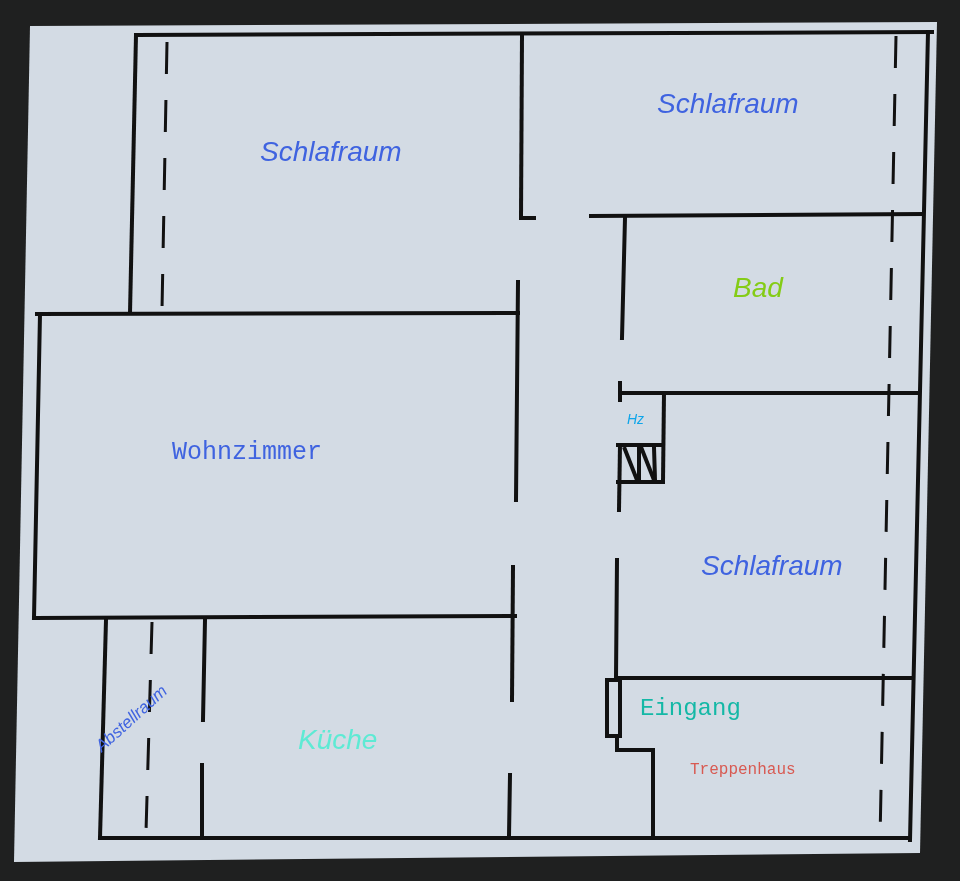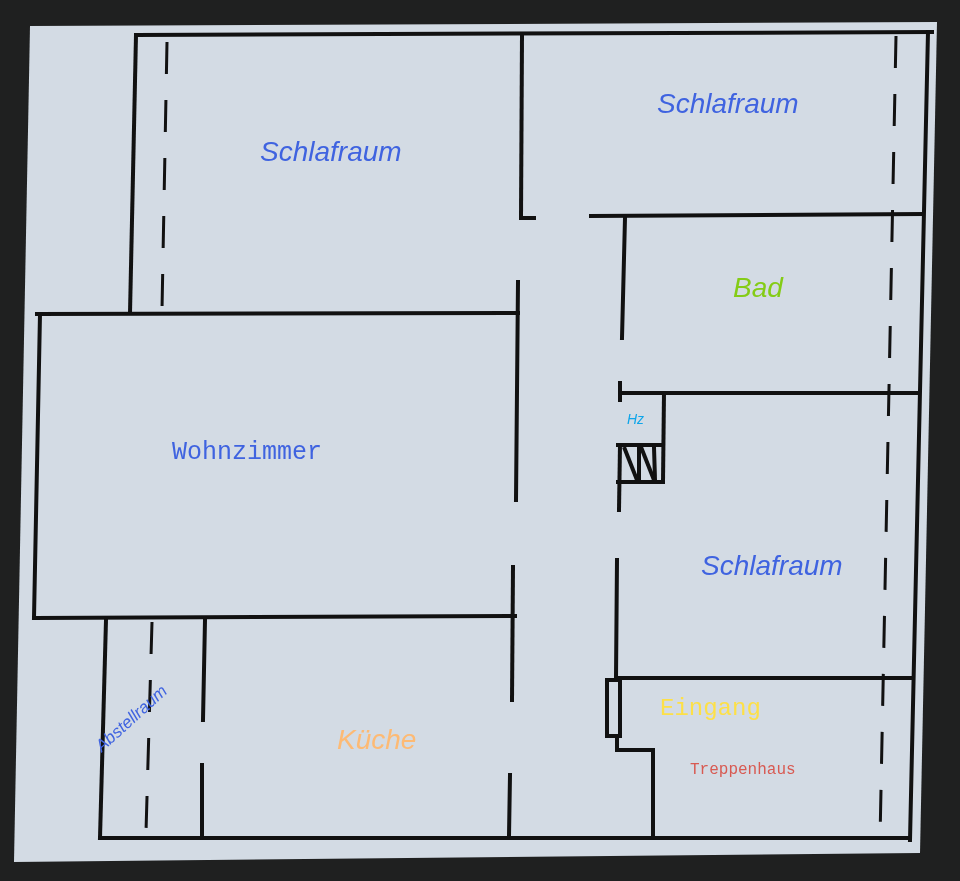--- a/index.html
+++ b/index.html
@@ -92,20 +92,20 @@
   <span class="label sans" style="left:657px; top:90px; font-size:28px; color:#3f63e0;">Schlafraum</span>
 
   <span class="label sans" style="left:733px; top:274px; font-size:28px; color:#84cc16;">Bad</span>
 
   <span class="label mono" style="left:172px; top:440px; font-size:25px; color:#3f63e0;">Wohnzimmer</span>
 
   <span class="label sans" style="left:627px; top:412px; font-size:14px; color:#0ea5e9;">Hz</span>
 
   <span class="label sans" style="left:701px; top:552px; font-size:28px; color:#3f63e0;">Schlafraum</span>
 
-  <span class="label mono" style="left:640px; top:697px; font-size:24px; color:#fde047;margin-left:20px;">Eingang</span>
+  <span class="label mono" style="left:640px; top:697px; font-size:24px; color:#14b8a6;">Eingang</span>
 
   <span class="label mono" style="left:690px; top:762px; font-size:16px; color:#d85a52;">Treppenhaus</span>
 
   <span class="label sans" style="left:98px; top:740px; font-size:17px; color:#3f63e0; transform: rotate(-42deg); transform-origin: left center;">Abstellraum</span>
 
-  <span class="label sans" style="left:298px; top:726px; font-size:28px; color:#fdba74;margin-left:39px;">Küche</span>
+  <span class="label sans" style="left:298px; top:726px; font-size:28px; color:#5eead4;">Küche</span>
 </div>
 
 </body></html>

